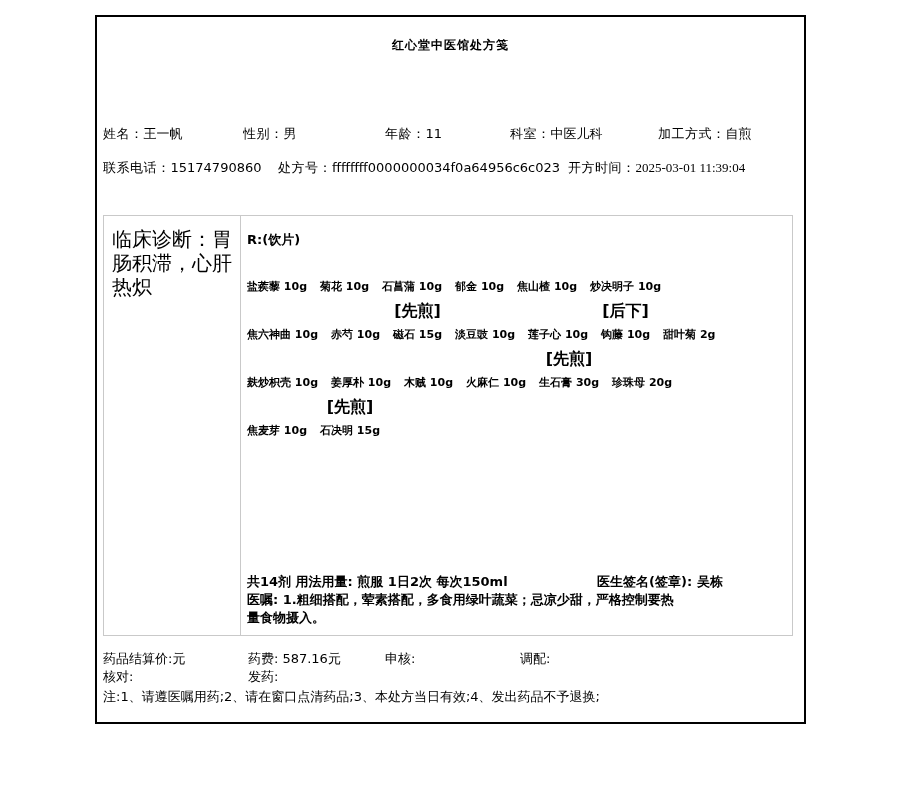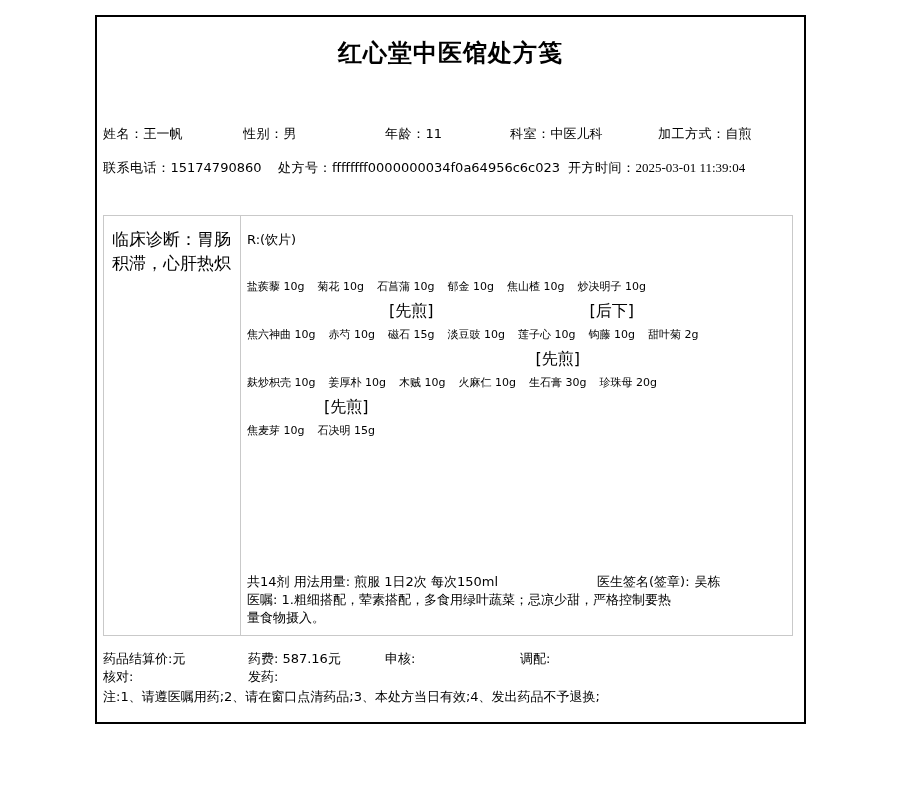--- a/index.html
+++ b/index.html
@@ -8,38 +8,38 @@
     background:#ffffff;color:#000000;
     font-family:"DejaVu Sans","Liberation Sans",sans-serif;
     font-size:13px;
   }
   .sheet{
     position:absolute;left:95px;top:15px;width:707px;height:705px;
     border:2px solid #000000;background:#ffffff;
   }
   .clinic-title{
     position:absolute;top:20px;left:0;width:100%;
-    text-align:center;font-size:24px;font-weight:bold;letter-spacing:1px;
+    text-align:center;font-size:12px;font-weight:bold;letter-spacing:1px;
   }
   .info-row{position:absolute;left:6px;right:4px;display:flex;line-height:18px;}
   .info-row-1{top:108px;}
   .info-row-2{top:142px;}
   .cell{white-space:nowrap;overflow:hidden;}
   .r1c1{width:140px;} .r1c2{width:142px;} .r1c3{width:125px;} .r1c4{width:148px;} .r1c5{flex:1;}
   .r2c1{width:175px;} .r2c2{width:290px;} .r2c3{flex:1;font-family:Liberation Serif, serif;}
   .lab{letter-spacing:0.5px;}
   .rx-box{
     position:absolute;left:6px;top:198px;width:690px;height:421px;
     border:1px solid #c9c9c9;display:flex;box-sizing:border-box;
   }
   .diagnosis-cell{
     width:137px;border-right:1px solid #c9c9c9;box-sizing:border-box;
-    padding:11px 8px 0 8px;font-size:17px;line-height:24px;
+    padding:11px 8px 0 8px;font-size:20px;line-height:24px;
   }
-  .rx-content{flex:1;position:relative;padding:12px 6px 0 6px;}
+  .rx-content{flex:1;position:relative;padding:12px 6px 0 6px;font-weight:bold;}
   .rx-header{font-size:13px;line-height:24px;}
   .herb-row{white-space:nowrap;}
   .herb{display:inline-block;margin-right:13px;vertical-align:top;}
   .herb-tag{display:block;text-align:center;font-size:16px;height:22px;line-height:22px;}
   .herb-name{display:block;font-size:11px;height:26px;line-height:26px;}
   .rx-bottom{position:absolute;left:6px;right:6px;bottom:8px;}
   .rx-summary-row{position:relative;line-height:18px;height:18px;white-space:nowrap;}
   .doctor-sign{position:absolute;left:350px;top:0;}
   .doctor-name{margin-left:5px;}
   .rx-advice{line-height:18px;max-width:432px;margin-top:0;}

